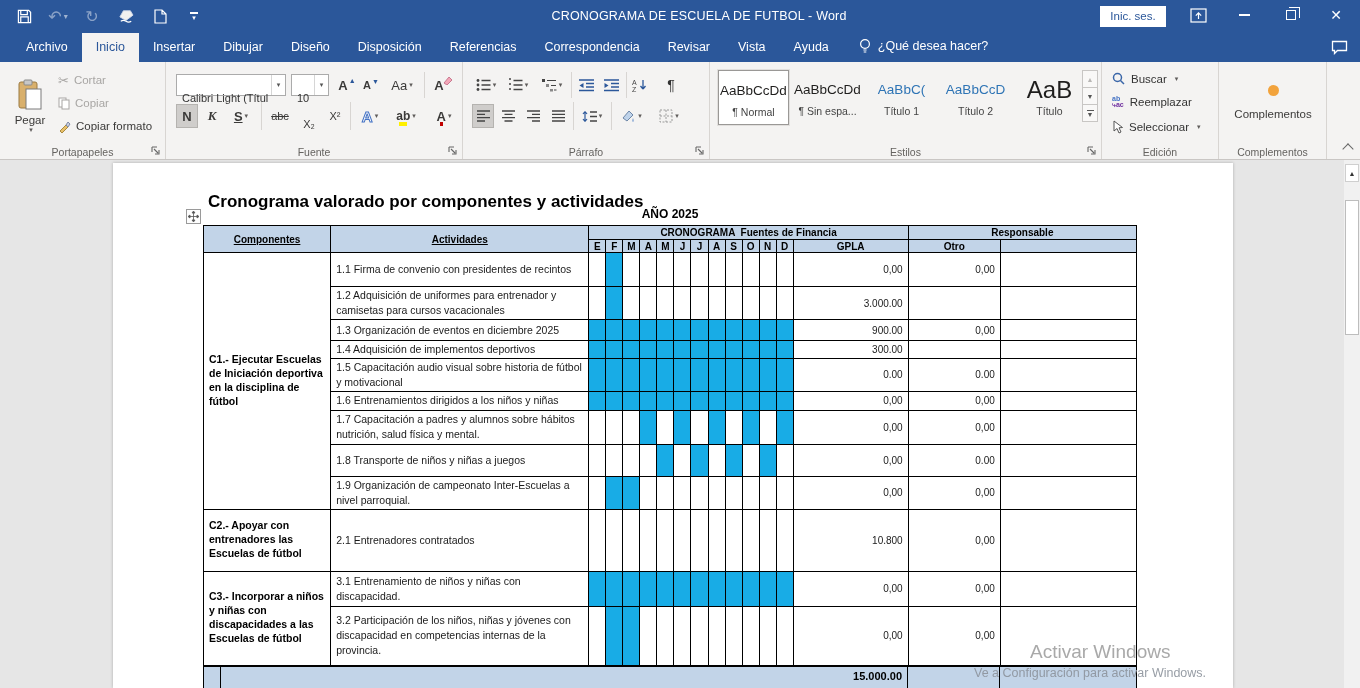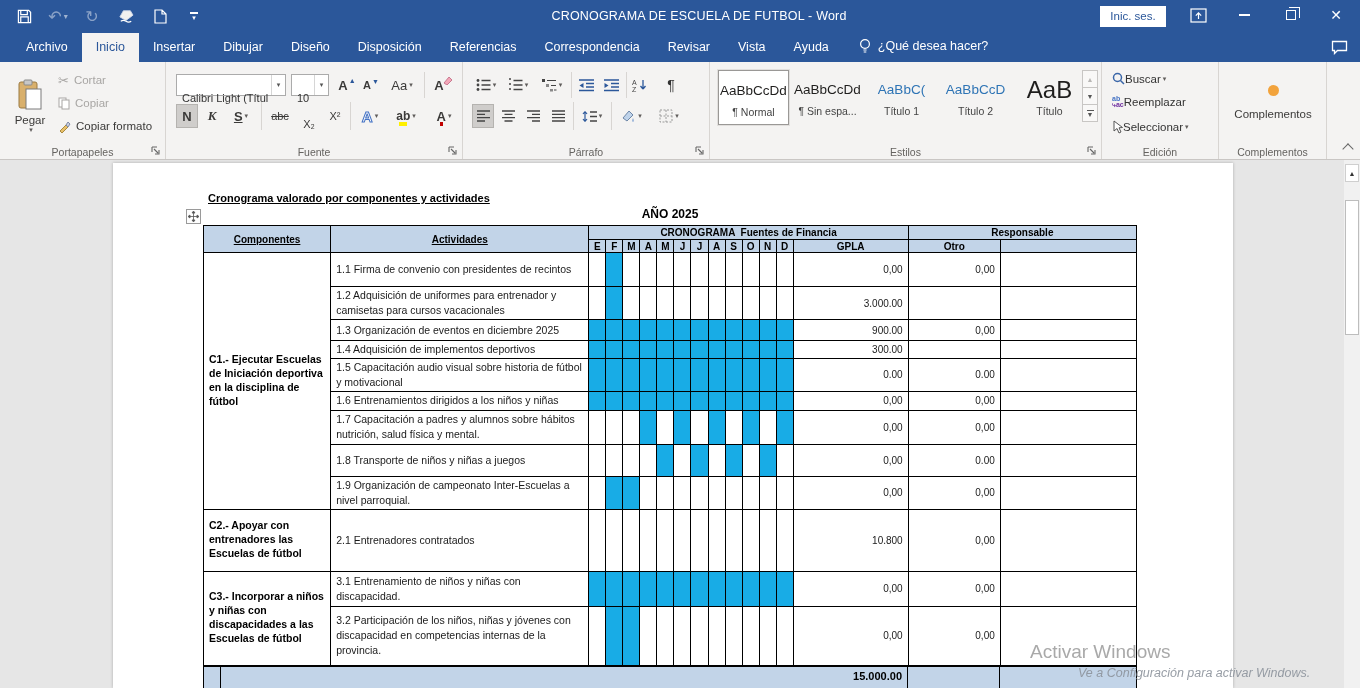--- a/index.html
+++ b/index.html
@@ -48,31 +48,31 @@
   .minisep { position:absolute; width:1px; background:#D8D5D2; top:0; bottom:0; }
   .styles-gallery { position:absolute; left:8px; top:8px; display:flex; gap:3px; }
   .style-card { width:71px; height:55px; padding-top:7px; text-align:center; }
   .style-card.selected { background:#fff; border:1px solid #9A9896; box-shadow:0 0 0 1px #E1DFDD; }
   .s-prev { font-size:13.5px; color:#1f1e1d; height:26px; line-height:26px; white-space:nowrap; overflow:hidden; }
   .style-card:nth-child(3) .s-prev, .style-card:nth-child(4) .s-prev { color:#2E74B5; }
   .style-card:nth-child(5) .s-prev { font-size:24px; }
   .s-name { font-size:10.5px; color:#444; margin-top:2px; white-space:nowrap; overflow:hidden; }
   .gal-scroll { position:absolute; left:372px; top:8px; width:16px; }
   .gal-scroll .gsb { width:16px; height:18px; border:1px solid #C8C6C4; background:#F9F8F7; font-size:7px; color:#555; display:flex; align-items:center; justify-content:center; margin-bottom:-1px; }
-  .edit-item { position:absolute; left:10px; display:flex; align-items:center; font-size:11.5px; color:#333; }
+  .edit-item { position:absolute; left:10px; display:flex; align-items:center; gap:6px; font-size:11.5px; color:#333; }
   .chev-up { width:8px; height:8px; border-left:1.5px solid #666; border-top:1.5px solid #666; transform:rotate(45deg); }
   .collapse-ribbon { position:absolute; right:8px; bottom:6px; }
 
   
   svg { display:block; }
 
   
   .docarea { position:absolute; left:0; top:160px; width:1360px; height:528px; background:#E6E6E6; }
   .page { position:absolute; left:113px; top:3px; width:1120px; height:525px; background:#fff; overflow:hidden; box-shadow:0 0 3px rgba(0,0,0,.25); }
-  .doc-heading { position:absolute; left:95px; top:29px; font-size:11px; font-weight:bold; color:#000;text-decoration:underline; }
+  .doc-heading { position:absolute; left:95px; top:29px; font-size:17px; font-weight:bold; color:#000; }
   .move-handle { position:absolute; left:73px; top:46px; width:15px; height:15px; border:1px solid #9a9a9a; background:#fdfdfd; display:flex; align-items:center; justify-content:center; }
   .year-title { position:absolute; left:90px; top:44px; width:934px; text-align:center; font-size:12px; font-weight:bold; }
 
   table.cron { position:absolute; left:90px; top:62px; border-collapse:collapse; table-layout:fixed; width:934px; }
   table.cron th, table.cron td { border:1px solid #000; overflow:hidden; }
   table.cron th { background:#C2D4E8; font-size:10px; font-weight:bold; text-align:center; }
   th.hdr-big { font-size:10.5px;text-decoration:underline; }
   th.month-h { font-size:9px; height:13px; padding:0; }
   th.blank-h { background:#fff; }
   td.comp { font-weight:bold; font-size:10.5px; padding:2px 4px 2px 5px; vertical-align:middle; line-height:1.32; background:#fff; }
@@ -83,21 +83,21 @@
   td.resp { background:#fff; }
 
   .total-row { position:absolute; left:90px; top:503px; width:934px; height:30px; display:flex; background:#C2D4E8; border:1px solid #000; }
   .total-row .tseg { border-right:1px solid #000; height:100%; }
   .tseg1 { width:17px; }
   .tseg2 { width:687px; display:flex; align-items:flex-start; justify-content:flex-end; padding:3px 5px 0 0; font-size:11px; font-weight:bold; }
   .tseg3 { width:92px; }
   .tseg4 { width:136px; border-right:none !important; }
 
   .watermark1 { position:absolute; left:1030px; top:481px; font-size:19px; color:#A9A9A9; }
-  .watermark2 { position:absolute; left:1078px; top:506px; font-size:12.5px; color:rgba(140,146,155,.9);font-style:italic; }
+  .watermark2 { position:absolute; left:974px; top:506px; font-size:12.5px; color:rgba(140,146,155,.9); }
 
   
   .vscroll { position:absolute; right:0; top:0; width:16px; height:528px; background:#F1F1F1; }
   .vs-up { position:absolute; left:1px; top:4px; width:14px; height:18px; background:#fff; border:1px solid #CFCFCF; font-size:7px; color:#333; display:flex; align-items:center; justify-content:center; }
   .vs-thumb { position:absolute; left:1px; top:40px; width:14px; height:135px; background:#fff; border:1px solid #BDBDBD; }
 </style>
 </head>
 <body>
 
 <div class="app">

